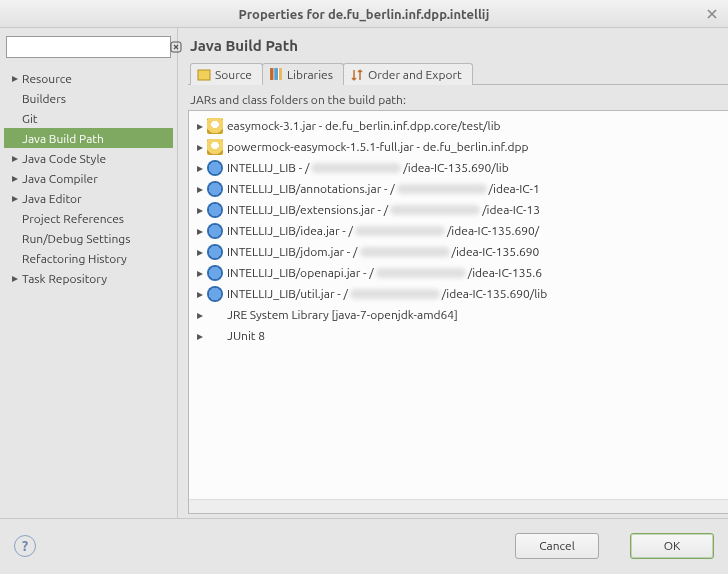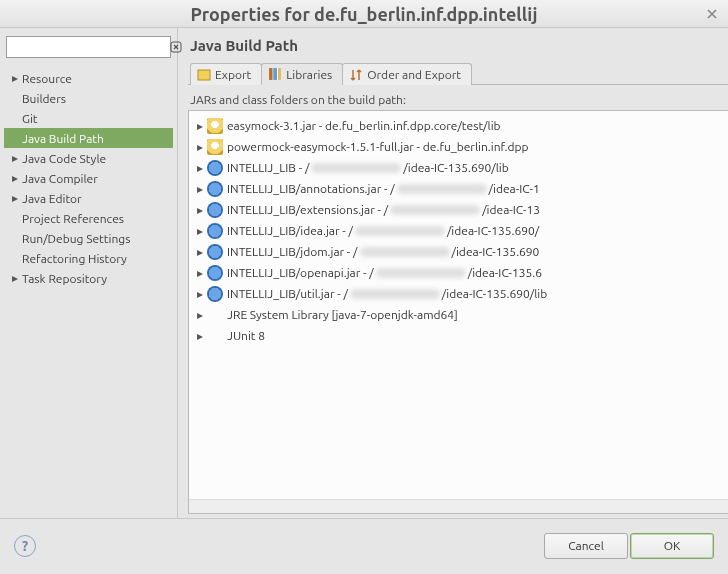--- a/index.html
+++ b/index.html
@@ -1,19 +1,19 @@
 <!DOCTYPE html>
 <html><head>
 <meta charset="utf-8">
 <style>
   * { box-sizing: border-box; font-family: "Segoe UI", "Ubuntu", sans-serif; font-size: 12px; }
   body { margin: 0; background: #e6e6e6; }
   .window { width: 728px; height: 574px; background: #e6e6e6; position: relative; }
   .titlebar { height: 28px; background: linear-gradient(#f2f2f2,#e2e2e2); border-bottom: 1px solid #c8c8c8; display:flex; align-items:center; justify-content:center; position:relative;}
-  .titlebar .title { color:#555; font-weight:bold; font-size:18px;}
+  .titlebar .title { color:#555; font-weight:bold; font-size:13px;}
   .titlebar .tb-btn { position:absolute; right:8px; top:6px; width:16px; height:16px; color:#777; display:flex;align-items:center;justify-content:center; cursor:pointer;}
   .content { display:flex; height: 490px; }
   .sidebar { width: 178px; border-right:1px solid #c8c8c8; background:#e6e6e6; padding:6px 4px 4px 4px; display:flex; flex-direction:column;}
   .filter { display:flex; align-items:center; border:1px solid #9a9a9a; background:#fff; height:22px; margin:2px 2px 8px 2px;}
   .filter input { flex:1; border:none; outline:none; padding:0 4px; height:20px; background:transparent;}
   .filter .clr { width:20px; display:flex;align-items:center;justify-content:center; color:#333;}
   .tree { flex:1; overflow:auto; padding:2px 0;}
   .tree-item { display:flex; align-items:center; height:20px; padding:0 4px 0 4px; color:#3c3c3c; cursor:default;}
   .tree-item .arrow { width:14px; display:inline-flex; justify-content:center; color:#555;}
   .tree-item.selected { background:#7fa860; color:#fff;}
@@ -34,21 +34,21 @@
   .row .arrow { width:14px; display:inline-flex; justify-content:center; color:#555;}
   .row .ricon { width:16px; height:16px; display:inline-block; margin-right:4px;}
   .row .blur { display:inline-block; width:90px; height:10px; background:#e0e0e0; border-radius:10px; filter:blur(2px); margin:0 2px;}
   .hscroll { height:14px; border-top:1px solid #ddd; background:#eee;}
   .btn { height:26px; border:1px solid #a8a8a8; background:linear-gradient(#f7f7f7,#e9e9e9); border-radius:3px; display:flex; align-items:center; justify-content:center; color:#333; cursor:pointer; position:relative;}
   .footer { height:54px; border-top:1px solid #c8c8c8; display:flex; align-items:center; justify-content:space-between; padding:0 14px;}
   .footer-left { display:flex; align-items:center;}
   .help { width:22px; height:22px; border:1.5px solid #8aa3c0; color:#6b88ac; border-radius:50%; display:flex; align-items:center; justify-content:center; font-weight:bold; font-size:14px; cursor:pointer;}
   .footer-right { display:flex; gap:2px;}
   .footer-right .btn { width:84px;}
-  .btn.primary { border-color:#7fa860; box-shadow: inset 0 0 0 1px rgba(127,168,96,.4);}
+  .btn.primary { border-color:#7fa860; box-shadow: inset 0 0 0 1px rgba(127,168,96,.4); margin-left: 29px;}
   
   .ico-jar   { background: radial-gradient(circle at 50% 40%, #fff 30%, #f5d36b 31% 70%, #c9a227 71%); border-radius:2px;}
   .ico-var   { background: radial-gradient(circle, #6aa5e8 55%, #2e6bb0 56%); border-radius:50%;}
   .ico-lib   { display:inline-flex;}
   .ico-lib::before { content:""; width:4px; height:14px; background:#c26a2a; margin-right:1px;}
   .ico-lib::after  { content:""; width:9px; height:14px; background:linear-gradient(90deg,#5aa0d8 0 4px,#fff 4px 5px,#e8b85a 5px 9px);}
   svg { display:block;}
 </style>
 </head>
 <body>
@@ -129,21 +129,21 @@
 
       </div>
 
       <div class="tabs" id="tabs">
           <div class="tab">
             <span class="ticon">
               <svg width="14" height="14">
                 <rect x="1" y="2" width="12" height="10" fill="#f0d058" stroke="#b89020"></rect>
               </svg>
             </span>
-            <span>Export</span>
+            <span>Source</span>
           </div>
           <div class="tab active">
             <span class="ticon"><span class="ico-lib" style="transform:scale(.85)"></span></span>
             <span>Libraries</span>
           </div>
           <div class="tab">
             <span class="ticon">
               <svg width="14" height="14">
                 <path d="M4 2v10M4 12l-2-2M4 12l2-2 M10 12V2M10 2l-2 2M10 2l2 2" stroke="#c07030" stroke-width="1.5" fill="none"></path>
               </svg>

